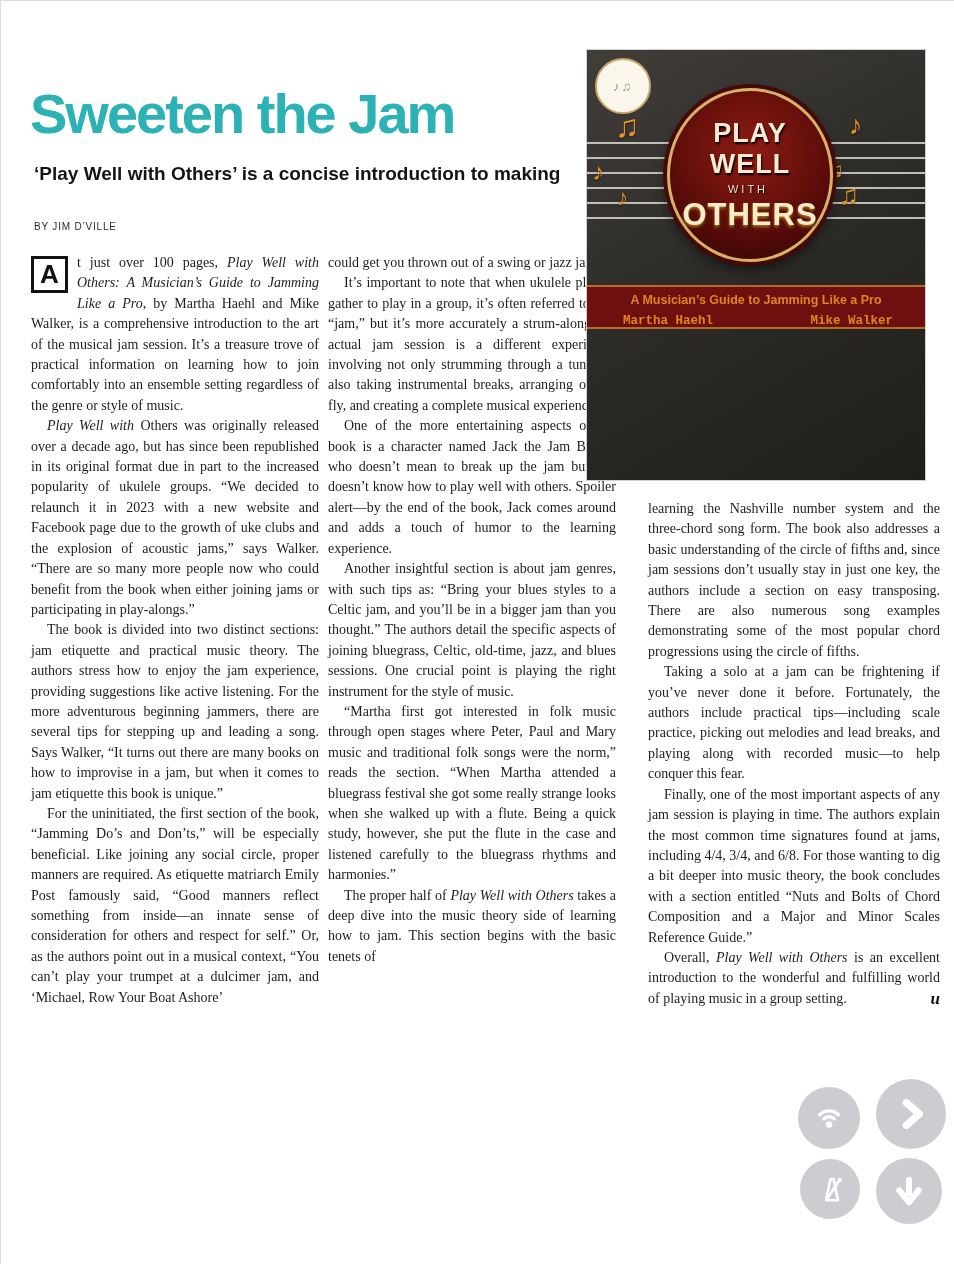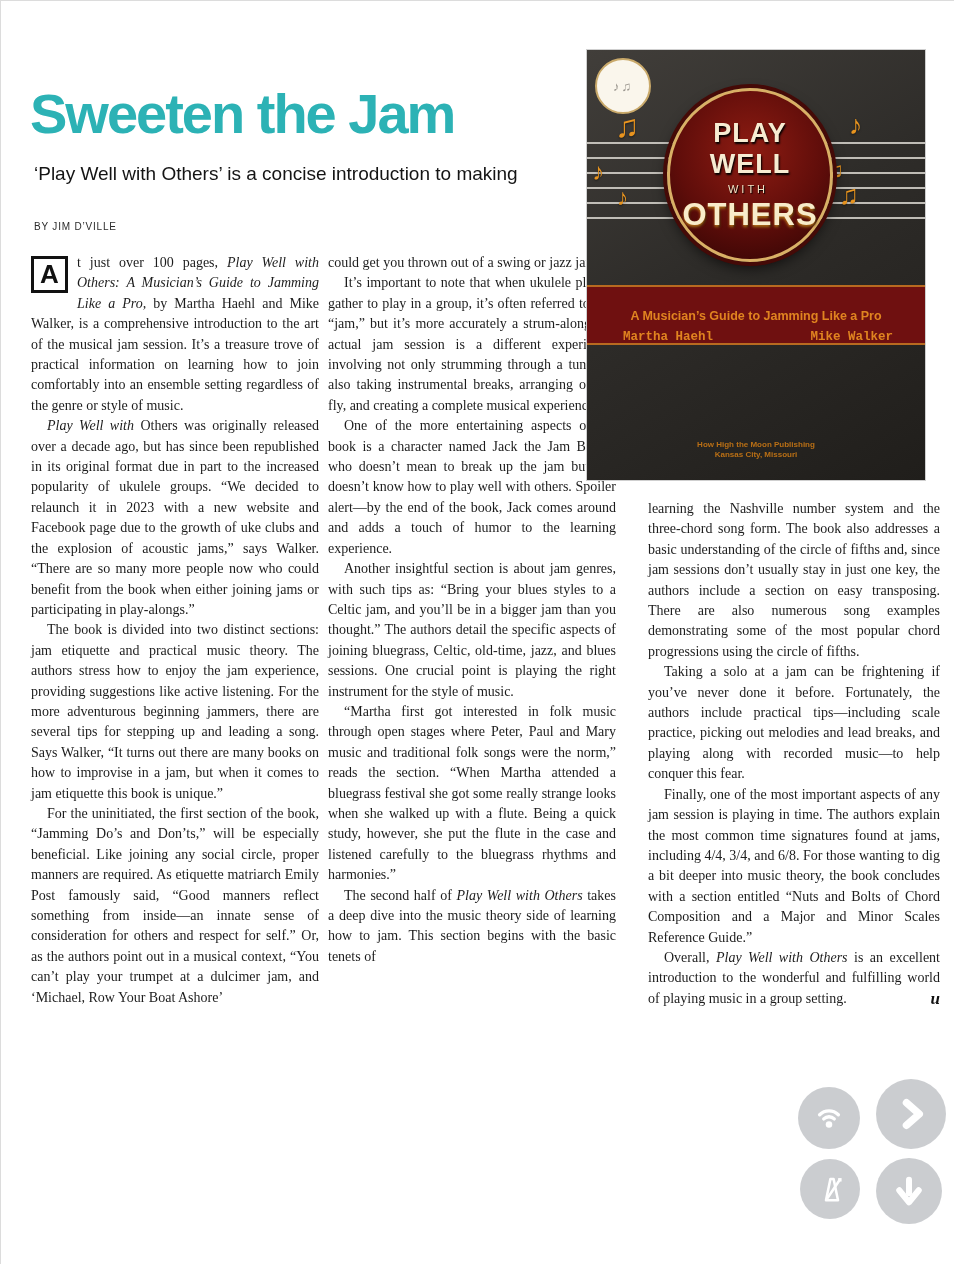--- a/index.html
+++ b/index.html
@@ -8,21 +8,21 @@
     background:#ffffff; border:1px solid #dcdcdc; overflow:hidden;
     font-family:"Liberation Sans", sans-serif;
   }
   
   .title {
     position:absolute; left:29px; top:80px; margin:0;
     font-size:56px; font-weight:bold; letter-spacing:-2px; color:#2cb2b5;
   }
   .subtitle {
     position:absolute; left:33px; top:160px;
-    font-size:19px; font-weight:normal; color:#141414; line-height:25px;
+    font-size:19px; font-weight:bold; color:#141414; line-height:25px;
   }
   .byline {
     position:absolute; left:33px; top:220px;
     font-size:10px; letter-spacing:.8px; color:#2b2b2b;
   }
   
   .col {
     position:absolute; width:288px;
     font-family:"Liberation Serif", serif; font-size:14px; line-height:20.4px;
     color:#1c1c1c; text-align:justify;
@@ -77,23 +77,23 @@
     display:flex; flex-direction:column; align-items:center; justify-content:center;
     text-align:center;
   }
   .badge-l1 { font-size:27px; font-weight:bold; color:#f7ecd2; letter-spacing:1px;
               text-shadow:1px 2px 2px #000; }
   .badge-l2 { font-size:11px; font-weight:normal; color:#f2e2c4; letter-spacing:3px;
               margin:3px 4px 2px 0; text-shadow:1px 1px 1px #000; }
   .badge-l3 { font-size:31px; font-weight:bold; color:#f8ecca; letter-spacing:1px;
               text-shadow:0 2px 3px rgba(235,140,30,.85), 1px 2px 2px #000; }
   .banner {
-    position:absolute; left:0; top:235px; width:100%; height:60px; box-sizing:border-box;
+    position:absolute; left:0; top:235px; width:100%; height:44px; box-sizing:border-box;
     background:#6f1010; border-top:2px solid #b86a20; border-bottom:2px solid #b86a20;
-    padding-top:22px;
+    padding-top:6px;
   }
   .banner-title { text-align:center; color:#e08420; font-size:12.5px; font-weight:bold; }
   .banner-authors {
     display:flex; justify-content:space-between; padding:7px 32px 0 36px;
     color:#e08420; font-size:12.5px; font-weight:bold;font-family:Liberation Mono, monospace;
   }
   .quote {
     position:absolute; left:14px; top:300px;
     color:#e68a1e; font-size:14.5px; font-weight:bold; line-height:19px;
   }
@@ -137,21 +137,21 @@
     <p class="p indent"><span><span>The book is divided into two distinct sections: jam etiquette and practical music theory. The authors stress how to enjoy the jam experience, providing suggestions like active listening. For the more adventurous beginning jammers, there are several tips for stepping up and leading a song. Says Walker, “It turns out there are many books on how to improvise in a jam, but when it comes to jam etiquette this book is unique.”</span></span></p>
     <p class="p indent"><span><span>For the uninitiated, the first section of the book, “Jamming Do’s and Don’ts,” will be especially beneficial. Like joining any social circle, proper manners are required. As etiquette matriarch Emily Post famously said, “Good manners reflect something from inside—an innate sense of consideration for others and respect for self.” Or, as the authors point out in a musical context, “You can’t play your trumpet at a dulcimer jam, and ‘Michael, Row Your Boat Ashore’</span></span></p>
   </div>
 
   <div class="col col2">
     <p class="p"><span><span>could get you thrown out of a swing or jazz jam.”</span></span></p>
     <p class="p indent"><span><span>It’s important to note that when ukulele players gather to play in a group, it’s often referred to as a “jam,” but it’s more accurately a strum-along. An actual jam session is a different experience, involving not only strumming through a tune but also taking instrumental breaks, arranging on the fly, and creating a complete musical experience.</span></span></p>
     <p class="p indent"><span><span>One of the more entertaining aspects of the book is a character named Jack the Jam Buster, who doesn’t mean to break up the jam but just doesn’t know how to play well with others. Spoiler alert—by the end of the book, Jack comes around and adds a touch of humor to the learning experience.</span></span></p>
     <p class="p indent"><span><span>Another insightful section is about jam genres, with such tips as: “Bring your blues styles to a Celtic jam, and you’ll be in a bigger jam than you thought.” The authors detail the specific aspects of joining bluegrass, Celtic, old-time, jazz, and blues sessions. One crucial point is playing the right instrument for the style of music.</span></span></p>
     <p class="p indent"><span><span>“Martha first got interested in folk music through open stages where Peter, Paul and Mary music and traditional folk songs were the norm,” reads the section. “When Martha attended a bluegrass festival she got some really strange looks when she walked up with a flute. Being a quick study, however, she put the flute in the case and listened carefully to the bluegrass rhythms and harmonies.”</span></span></p>
-    <p class="p indent"><span><span>The second half of </span><em>Play Well with Others</em><span> takes a deep dive into the music theory side of learning how to jam. This section begins with the basic tenets of</span></span></p>
+    <p class="p indent"><span><span>The proper half of </span><em>Play Well with Others</em><span> takes a deep dive into the music theory side of learning how to jam. This section begins with the basic tenets of</span></span></p>
   </div>
 
   <div class="col col3">
     <p class="p"><span><span>learning the Nashville number system and the three-chord song form. The book also addresses a basic understanding of the circle of fifths and, since jam sessions don’t usually stay in just one key, the authors include a section on easy transposing. There are also numerous song examples demonstrating some of the most popular chord progressions using the circle of fifths.</span></span></p>
     <p class="p indent"><span><span>Taking a solo at a jam can be frightening if you’ve never done it before. Fortunately, the authors include practical tips—including scale practice, picking out melodies and lead breaks, and playing along with recorded music—to help conquer this fear.</span></span></p>
     <p class="p indent"><span><span>Finally, one of the most important aspects of any jam session is playing in time. The authors explain the most common time signatures found at jams, including 4/4, 3/4, and 6/8. For those wanting to dig a bit deeper into music theory, the book concludes with a section entitled “Nuts and Bolts of Chord Composition and a Major and Minor Scales Reference Guide.”</span></span></p>
     <p class="p indent"><span><span>Overall, </span><em>Play Well with Others</em><span> is an excellent introduction to the wonderful and fulfilling world of playing music in a group setting.</span></span><span class="endmark">u</span></p>
   </div>
 
   <figure class="cover">
@@ -168,24 +168,20 @@
       <div class="badge-l2">WITH</div>
       <div class="badge-l3">OTHERS</div>
     </div>
     <div class="banner">
       <div class="banner-title">A Musician’s Guide to Jamming Like a Pro</div>
       <div class="banner-authors">
         <span>Martha Haehl</span>
         <span>Mike Walker</span>
       </div>
     </div>
-    <div class="publisher">
-      <div>How High the Moon Publishing</div>
-      <div>Kansas City, Missouri</div>
-    </div>
   </figure>
 
   <div class="footer">
     <span class="pagenum">50</span><span class="issue">Spring 2025</span>
   </div>
 
   <button class="ctrl ctrl-listen">
     <span>
       <svg width="34" height="34" viewBox="0 0 24 24">
         <path d="M8.3 12.6a5.3 5.3 0 0 1 7.4 0" fill="none" stroke="#fff" stroke-width="2.4" stroke-linecap="round"></path>

